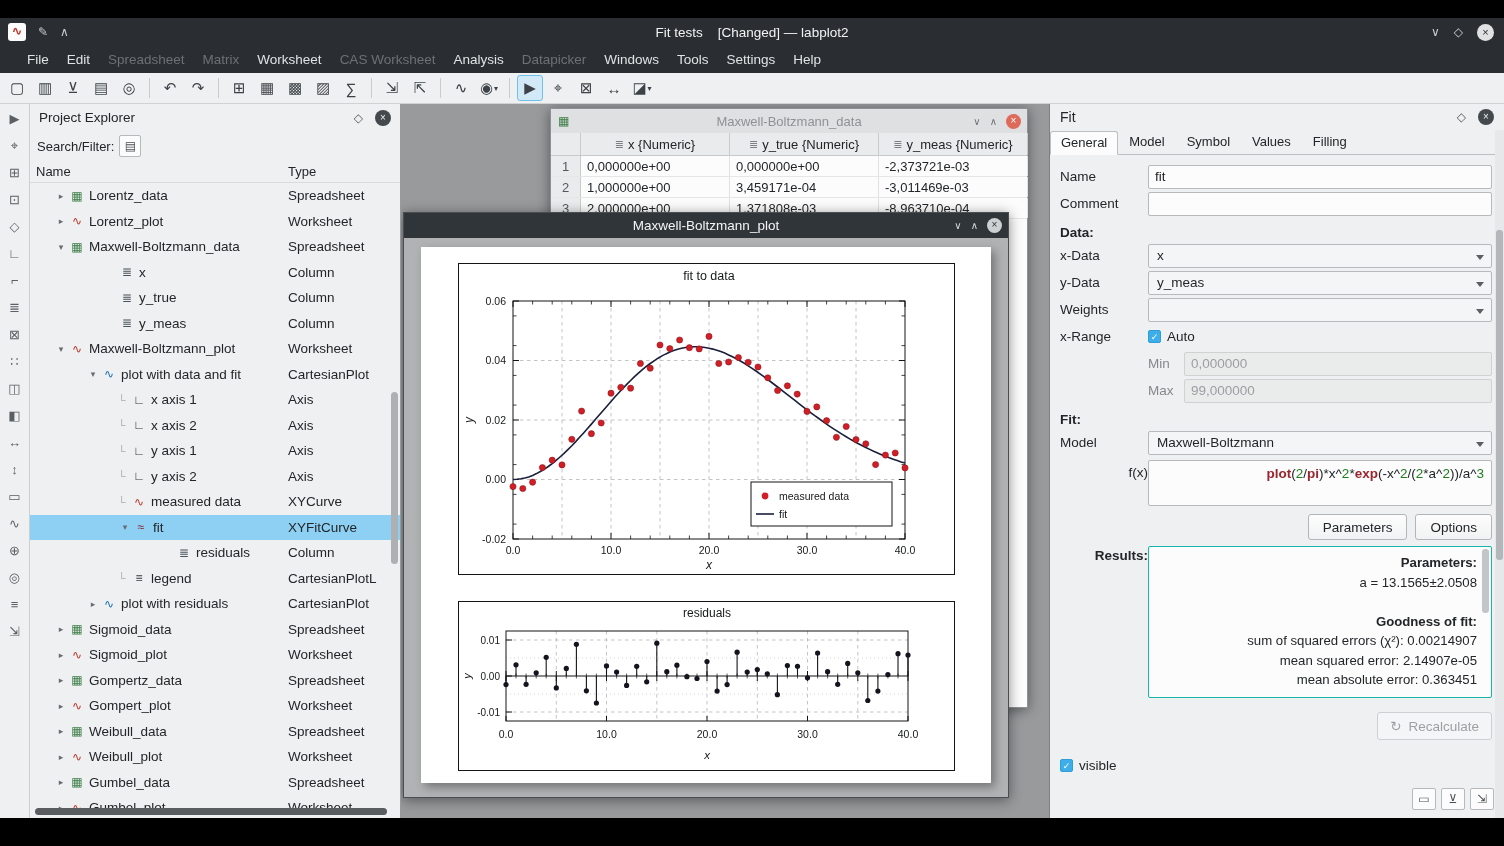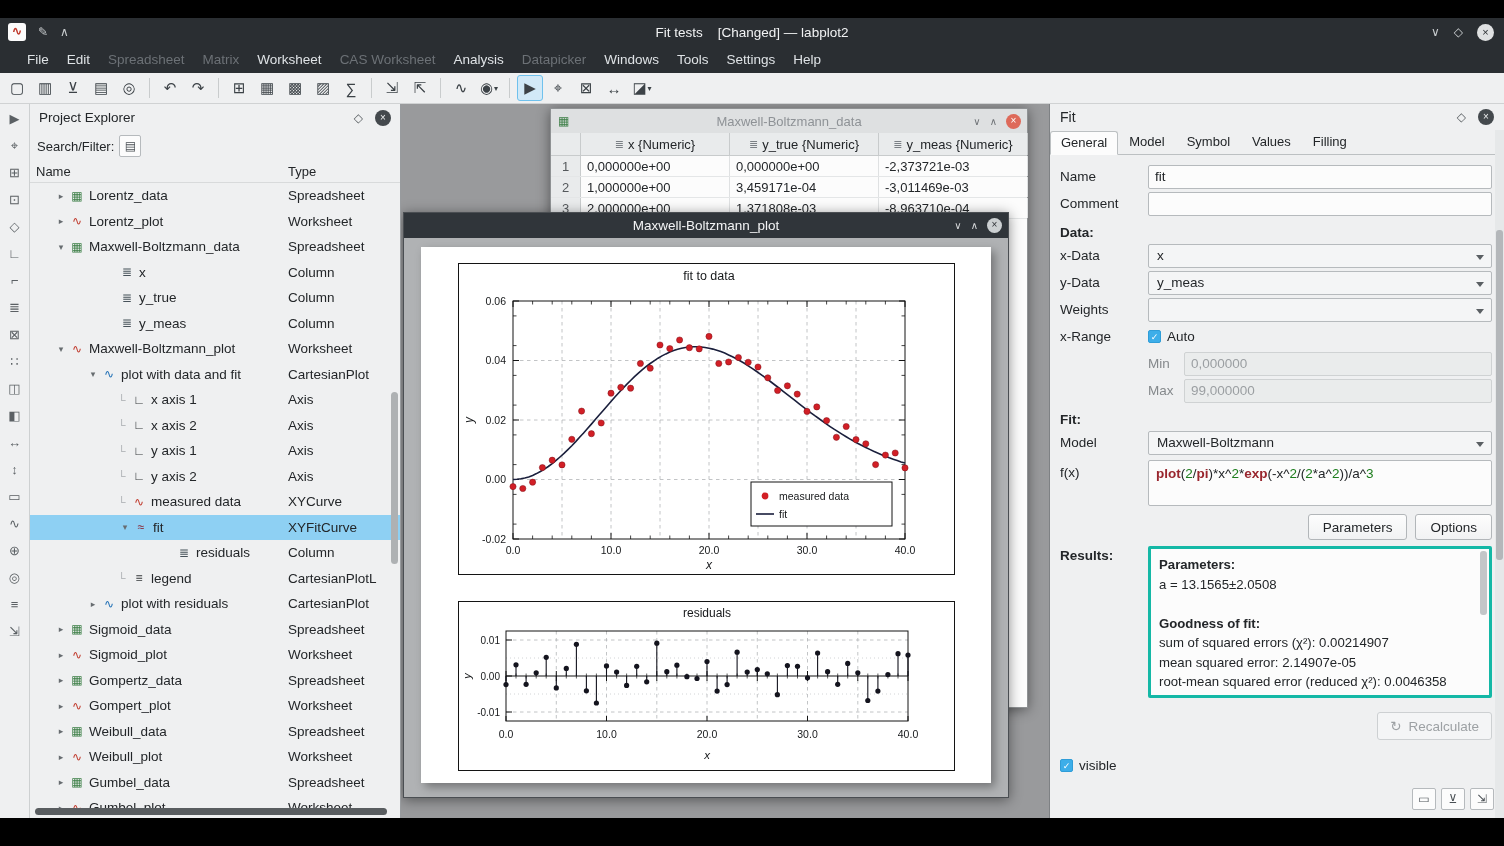--- a/index.html
+++ b/index.html
@@ -89,36 +89,36 @@
   
   .dock { width:455px; background:#eff0f1; border-left:1px solid #7e8184; position:relative; font-size:13.5px; flex-shrink:0; display:flex; flex-direction:column; }
   .dock-header { height:26px; display:flex; align-items:center; padding:0 10px; gap:12px; flex-shrink:0; }
   .dock-header .spacer { flex:1; }
   .dock-title { font-size:14px; }
   .tabs { display:flex; padding-left:0; border-bottom:1px solid #bcc0c2; height:25px; align-items:flex-end; font-size:13px; flex-shrink:0; }
   .tab { padding:3px 10px 4px; border:1px solid transparent; }
   .tab.active { background:#fcfcfc; border-color:#bcc0c2; border-bottom-color:#fcfcfc; border-radius:3px 3px 0 0; margin-bottom:-1px; }
   .form { padding:8px 12px 0 10px; display:flex; flex-direction:column; flex:1; }
   .frow { display:flex; align-items:center; min-height:27px; }
-  .frow.top { align-items:flex-start; }
+  .frow.top { align-items:flex-start;text-align:right; }
   .flabel { width:88px; flex-shrink:0; }
   .fctrl { flex:1; display:flex; align-items:center; position:relative; }
   input.text { width:100%; height:24px; border:1px solid #b6babd; border-radius:2px; background:#fcfcfc; padding:0 6px; font:inherit; color:#232629; }
   .combo { flex:1; height:24px; border:1px solid #b6babd; border-radius:2px; background:#f4f5f6; display:flex; align-items:center; padding:0 20px 0 8px; position:relative; }
   .arrow-down { width:0; height:0; border-left:4px solid transparent; border-right:4px solid transparent; border-top:5px solid #5a5f63; position:absolute; right:7px; top:10px; }
   .cb { width:13px; height:13px; background:#3daee9; border:1px solid #2f9dd8; border-radius:2px; display:inline-flex; align-items:center; justify-content:center; color:#fff; font-size:9px; margin-right:6px; flex-shrink:0; }
   .section { font-weight:bold; margin:8px 0 2px; }
   .mm { width:36px; color:#85898c; flex-shrink:0; }
   input.text.disabled { background:#eaecec; color:#9b9fa2; border-color:#cfd2d3; }
   .formula { flex:1; min-height:46px; border:1px solid #b6babd; background:#fcfcfc; border-radius:2px; padding:5px 7px; font-size:13.5px; }
   .fn { color:#99262e; font-weight:bold; }
   .num { color:#1d7d1d; }
   .btn { height:26px; padding:0 14px; border:1px solid #b2b6b9; border-radius:3px; background:linear-gradient(#fdfdfd,#f1f2f3); font:inherit; font-size:13.5px; color:#232629; }
   .btn-row { display:flex; justify-content:flex-end; gap:8px; margin:8px 0 6px; }
-  .results { flex:1; border:3px solid #14b8a6; background:#fcfcfc; border-radius:2px; padding:6px 14px 6px 8px; font-size:13.2px; line-height:19.5px; position:relative; height:152px; overflow:hidden; }
+  .results { flex:1; border:1px solid #14b8a6; background:#fcfcfc; border-radius:2px; padding:6px 14px 6px 8px; font-size:13.2px; line-height:19.5px; position:relative; height:152px; overflow:hidden; }
   .res-scroll { position:absolute; right:2px; top:2px; width:7px; height:64px; background:#c3c6c8; border-radius:3px; }
   .res-line.bold { font-weight:bold; }
   .recalc-row { display:flex; justify-content:flex-end; margin-top:14px; }
   .recalc { display:flex; align-items:center; gap:7px; height:28px; padding:0 12px; border:1px solid #cdd0d2; border-radius:3px; background:#f4f5f6; color:#9da1a4; font-size:13.5px; }
   .visible-row { display:flex; align-items:center; margin-top:18px; }
   .dock-bottom { position:absolute; right:10px; bottom:8px; display:flex; gap:5px; }
   .mini-btn { width:24px; height:22px; border:1px solid #b6babd; border-radius:2px; background:#fcfcfc; display:flex; align-items:center; justify-content:center; font-size:12px; color:#4a5055; }
   .dock-scroll-track { position:absolute; right:0; top:26px; bottom:0; width:9px; background:#e6e8e9; }
   .dock-scroll-thumb { position:absolute; right:1px; top:100px; width:7px; height:330px; background:#b4b7ba; border-radius:3px; }
 </style>
@@ -892,21 +892,20 @@
           <span class="flabel section" style="margin:2px 0 0;">Results:</span>
           <span class="fctrl">
             <span class="results">
               <span class="res-scroll"></span>
             <div class="res-line bold">Parameters:</div>
                 <div class="res-line">a = 13.1565±2.0508</div>
                 <div class="res-line">&nbsp;</div>
                 <div class="res-line bold">Goodness of fit:</div>
                 <div class="res-line">sum of squared errors (χ²): 0.00214907</div>
                 <div class="res-line">mean squared error: 2.14907e-05</div>
-                <div class="res-line">root-mean squared error (reduced χ²): 0.0046358</div>
                 <div class="res-line">mean absolute error: 0.363451</div>
               </span>
           </span>
         </div>
         <div class="recalc-row">
           <span class="recalc">
             <span>↻</span>
             <span>Recalculate</span>
           </span>
         </div>

